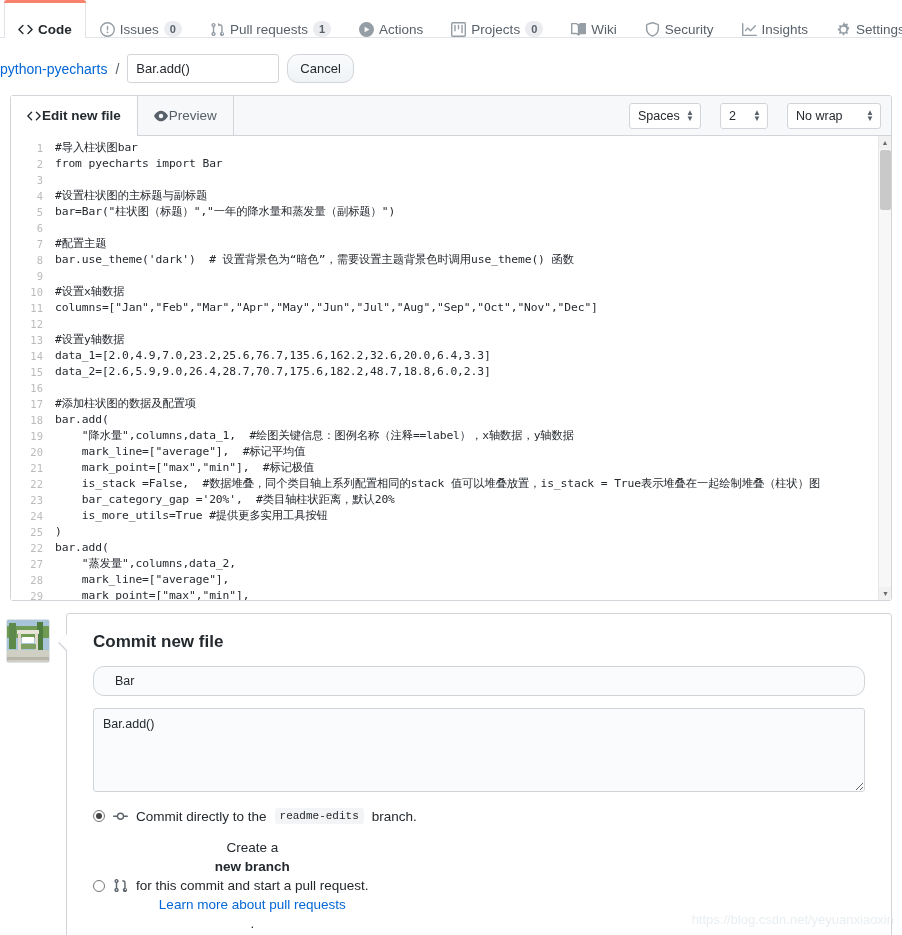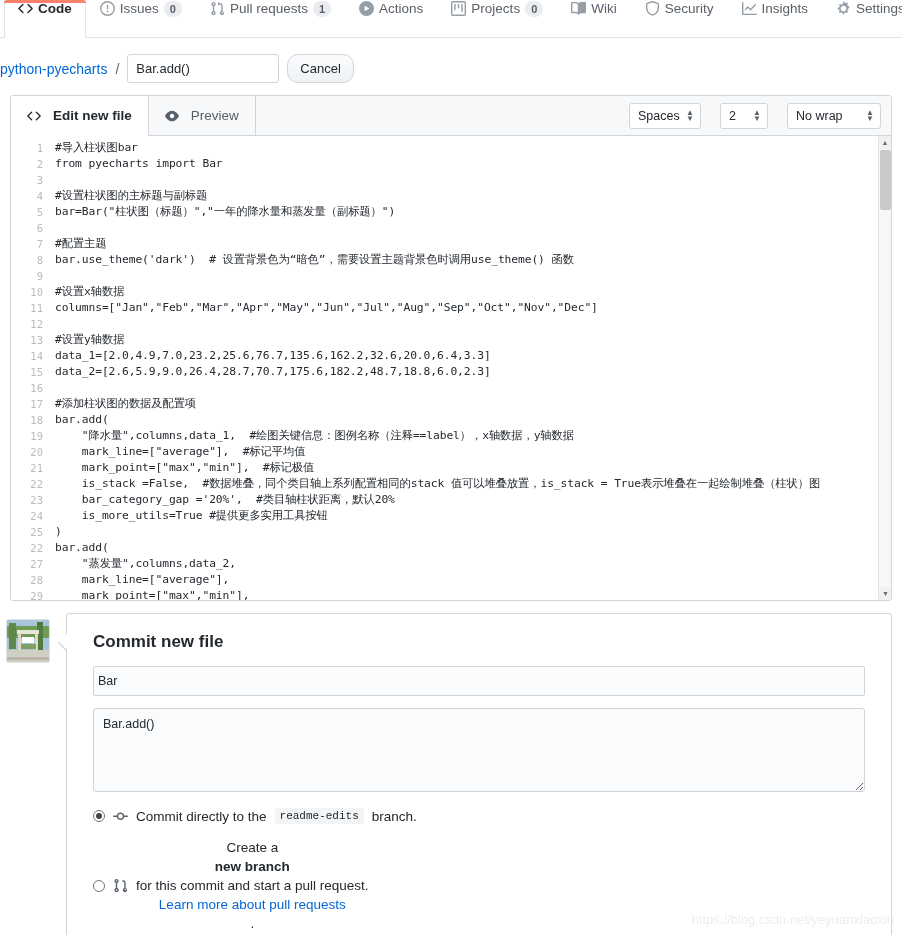--- a/index.html
+++ b/index.html
@@ -17,21 +17,21 @@
     position: relative;
     height: 38px;
     border-bottom: 1px solid #e1e4e8;
     display: flex;
     align-items: stretch;
     padding-left: 4px;
     background: #fff;
   }
   .nav-item {
     display: flex;
-    align-items: flex-start;
+    align-items: flex-end;
     gap: 5px;
     padding: 0 13px;
     font-size: 13.5px;
     color: #586069;
     border: 1px solid transparent;
     border-bottom: none;
     position: relative;
     top: 0;
     white-space: nowrap;
     cursor: pointer;
@@ -118,21 +118,21 @@
     display: flex;
     align-items: stretch;
     height: 40px;
     background: #f6f8fa;
     border-bottom: 1px solid #d1d5da;
     border-radius: 3px 3px 0 0;
   }
   .etab {
     display: flex;
     align-items: center;
-    gap: 12px;
+    gap: 1px;
     padding: 0 16px;
     font-size: 13.5px;
     color: #586069;
     border-right: 1px solid #d1d5da;
     cursor: pointer;
   }
   .etab.active {
     background: #fff;
     color: #24292e;
     font-weight: bold;
@@ -277,26 +277,26 @@
   .commit-title {
     font-size: 17px;
     font-weight: bold;
     color: #24292e;
     margin: 0 0 14px 0;
   }
   .commit-input {
     display: block;
     width: 100%;
     height: 30px;
-    padding: 5px 4px;
+    padding: 5px 21px;
     font-size: 12.5px;
     font-family: "Liberation Sans", sans-serif;
     color: #24292e;
     border: 1px solid #d1d5da;
-    border-radius: 2px;
+    border-radius: 11px;
     background: #fafbfc;
     outline: none;
   }
   .commit-textarea {
     display: block;
     width: 100%;
     height: 84px;
     margin-top: 12px;
     padding: 7px 9px;
     font-size: 12.5px;

